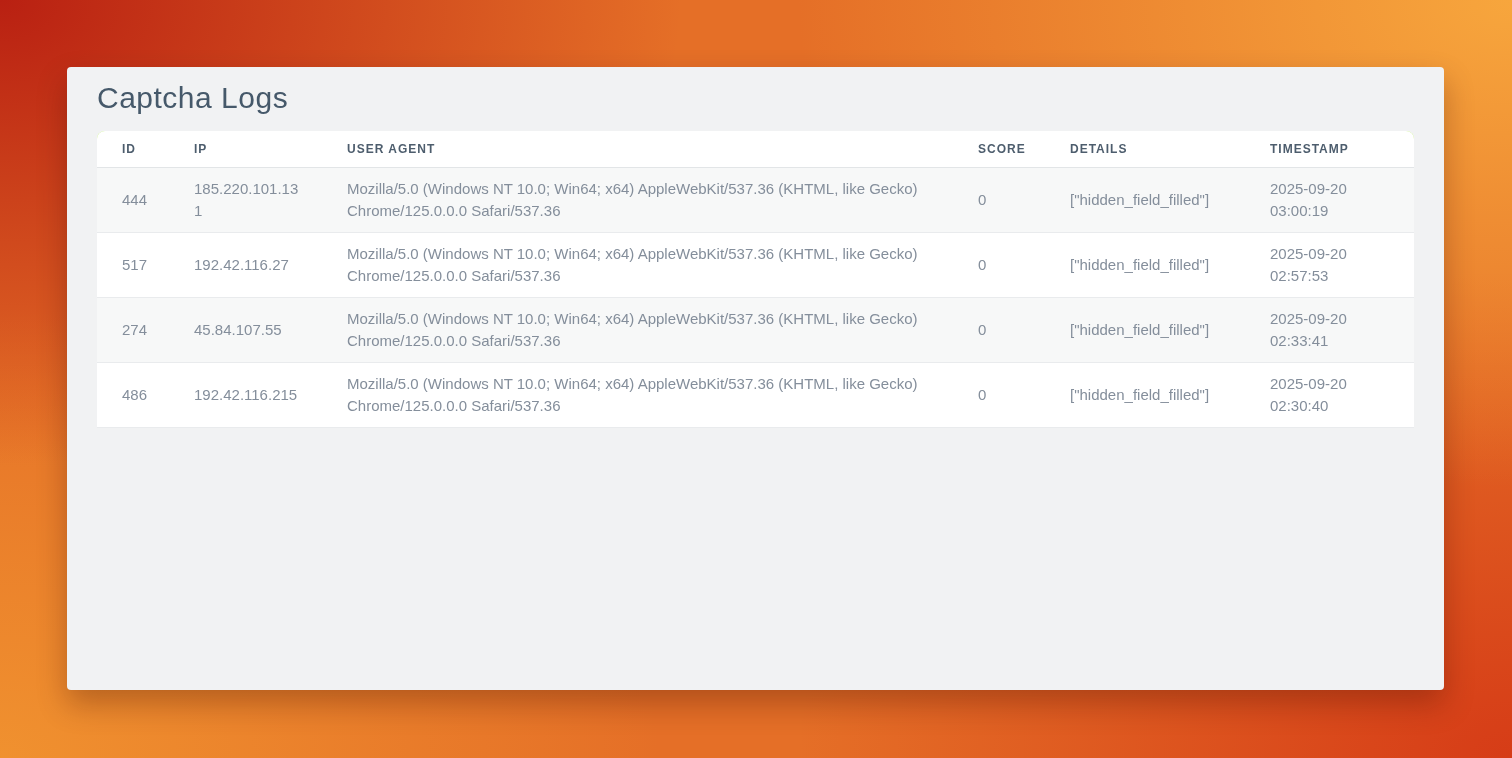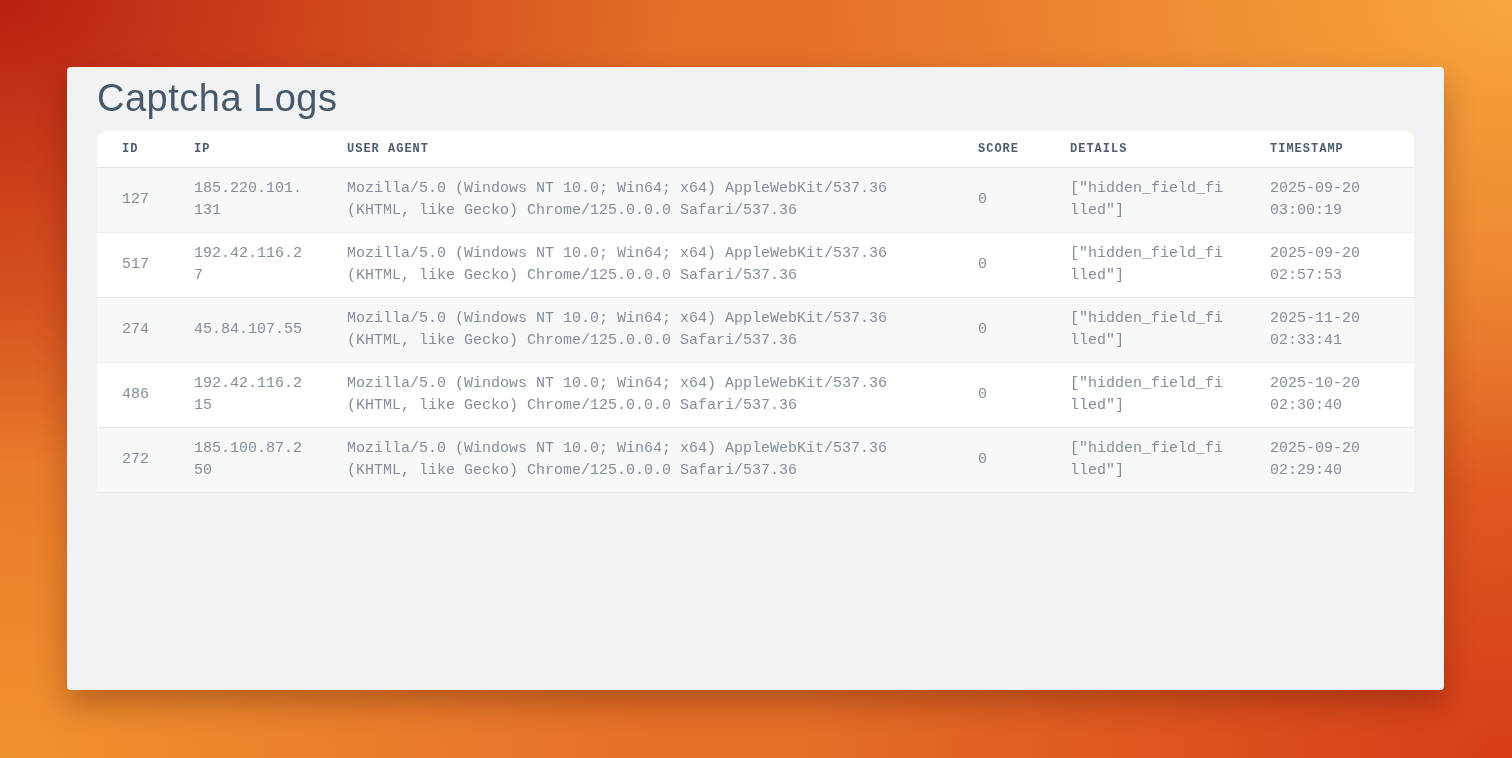--- a/index.html
+++ b/index.html
@@ -28,33 +28,32 @@
     width: 1377px;
     height: 623px;
     background: #f1f2f3;
     border-radius: 4px;
     box-shadow: 0 14px 30px rgba(60, 10, 0, 0.30);
     padding: 0 30px;
     overflow: hidden;
   }
 
   .card-title {
-    font-size: 38px;
+    font-size: 30px;
     line-height: 32px;
     padding: 15px 0 17px 0;
     font-weight: 400;
     letter-spacing: 0.5px;
     color: #46596a;
   }
 
   .table-wrap {
     background: #bef264;
     border-radius: 8px 8px 0 0;
     overflow: hidden;
-    font-family: Liberation Mono, monospace;
   }
 
   table {
     width: 100%;
     border-collapse: collapse;
     table-layout: fixed;
   }
 
   col.c-id        { width: 72px; }
   col.c-ip        { width: 153px; }
@@ -111,21 +110,21 @@
             <th>IP</th>
             <th>USER AGENT</th>
             <th>SCORE</th>
             <th>DETAILS</th>
             <th>TIMESTAMP</th>
           </tr>
       </thead>
       <tbody>
 
   <tr>
-    <td>127</td>
+    <td>444</td>
     <td>185.220.101.131</td>
     <td>Mozilla/5.0 (Windows NT 10.0; Win64; x64) AppleWebKit/537.36 (KHTML, like Gecko) Chrome/125.0.0.0 Safari/537.36</td>
     <td>0</td>
     <td>["hidden_field_filled"]</td>
     <td>2025-09-20 03:00:19</td>
   </tr>
 
   <tr>
     <td>517</td>
     <td>192.42.116.27</td>
@@ -135,37 +134,29 @@
     <td>2025-09-20 02:57:53</td>
   </tr>
 
 
   <tr>
     <td>274</td>
     <td>45.84.107.55</td>
     <td>Mozilla/5.0 (Windows NT 10.0; Win64; x64) AppleWebKit/537.36 (KHTML, like Gecko) Chrome/125.0.0.0 Safari/537.36</td>
     <td>0</td>
     <td>["hidden_field_filled"]</td>
-    <td>2025-11-20 02:33:41</td>
+    <td>2025-09-20 02:33:41</td>
   </tr>
 
   <tr>
     <td>486</td>
     <td>192.42.116.215</td>
     <td>Mozilla/5.0 (Windows NT 10.0; Win64; x64) AppleWebKit/537.36 (KHTML, like Gecko) Chrome/125.0.0.0 Safari/537.36</td>
     <td>0</td>
     <td>["hidden_field_filled"]</td>
-    <td>2025-10-20 02:30:40</td>
+    <td>2025-09-20 02:30:40</td>
   </tr>
 
-  <tr>
-    <td>272</td>
-    <td>185.100.87.250</td>
-    <td>Mozilla/5.0 (Windows NT 10.0; Win64; x64) AppleWebKit/537.36 (KHTML, like Gecko) Chrome/125.0.0.0 Safari/537.36</td>
-    <td>0</td>
-    <td>["hidden_field_filled"]</td>
-    <td>2025-09-20 02:29:40</td>
-  </tr>
 
 </tbody>
     </table>
   </div>
 </div>
 
 </body></html>

